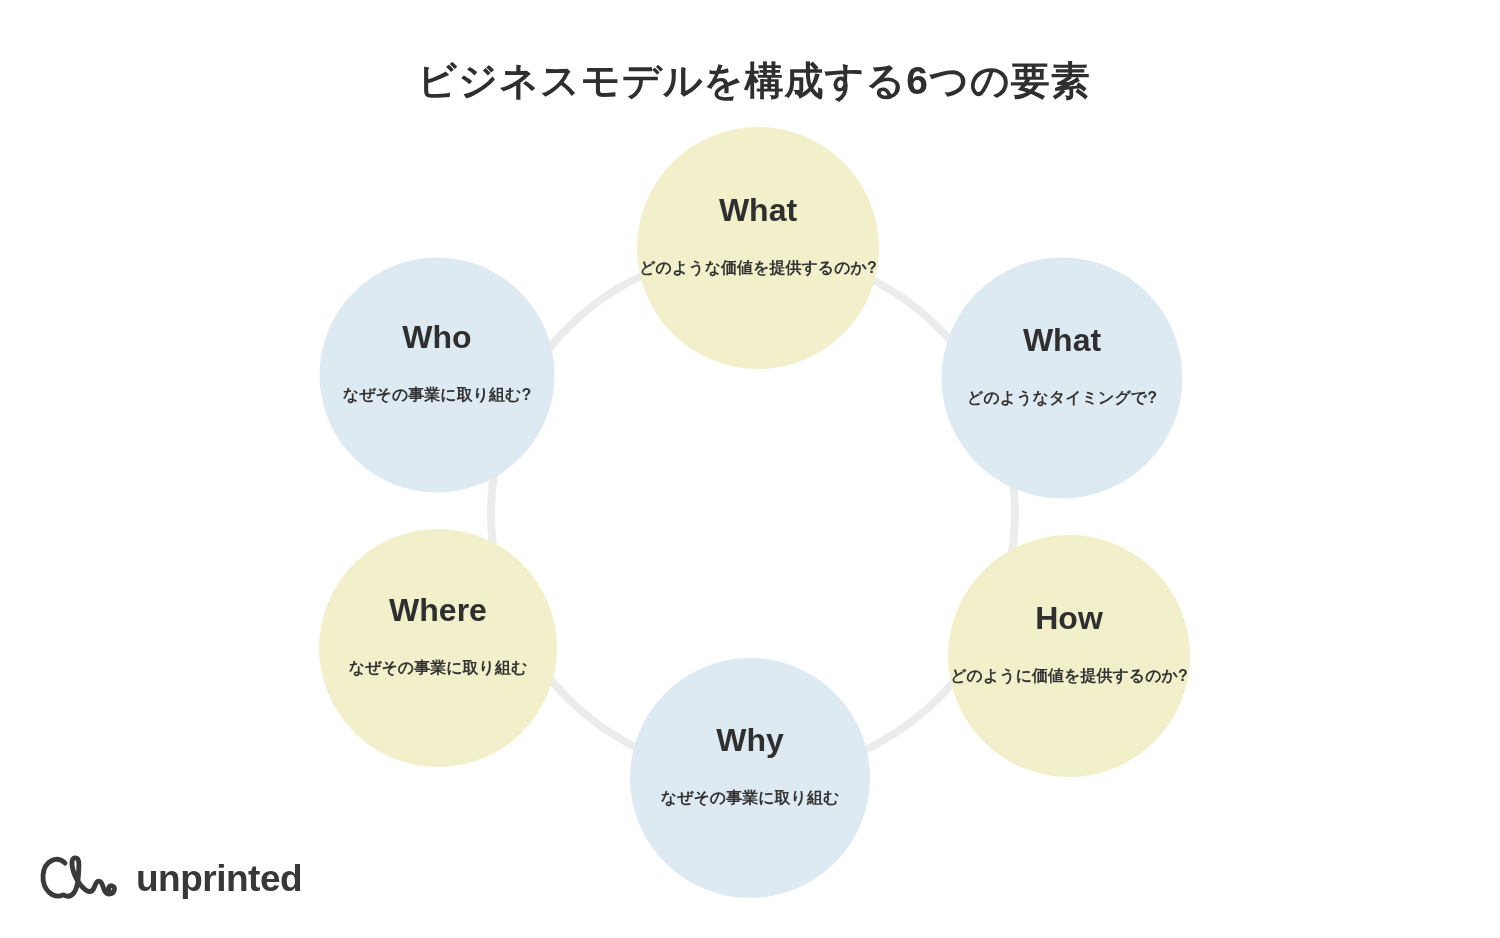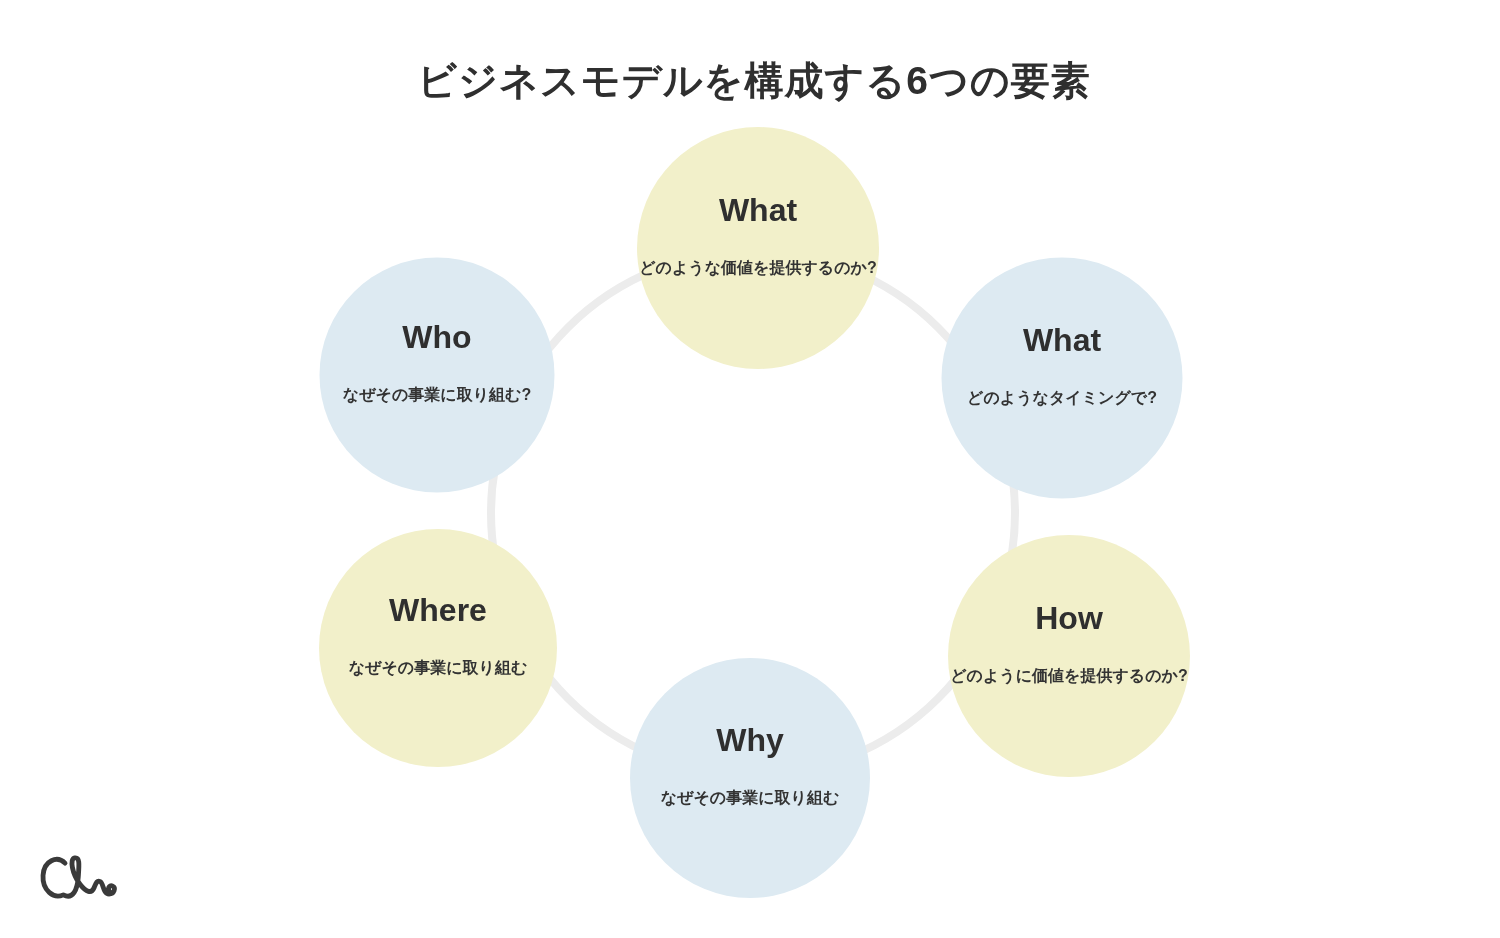--- a/index.html
+++ b/index.html
@@ -138,15 +138,16 @@
       <div class="node-desc">
           <div>なぜその事業に取り組む</div>
         </div>
     </div>
     </div>
 
   <div class="logo">
     <svg class="logo-mark" width="88" height="58" viewBox="0 0 100 64" aria-hidden="true">
       <path d="M33,14 C24,5 9,11 8,28 C7,45 20,55 31,50 C42,56 47,44 48,30 C49,16 50,7 44,8 C38,9 41,26 50,38 C57,47 63,49 66,42 C68,37 69,33 73,35 C77,37 76,49 83,49 C89,49 91,42 87,40 C83,38 80,44 85,48" fill="none" stroke="#3a3a3a" stroke-width="5.5" stroke-linecap="round" stroke-linejoin="round"></path>
     </svg>
+    <span class="logo-text">unprinted</span>
   </div>
 
 </div>
 
 </body></html>

